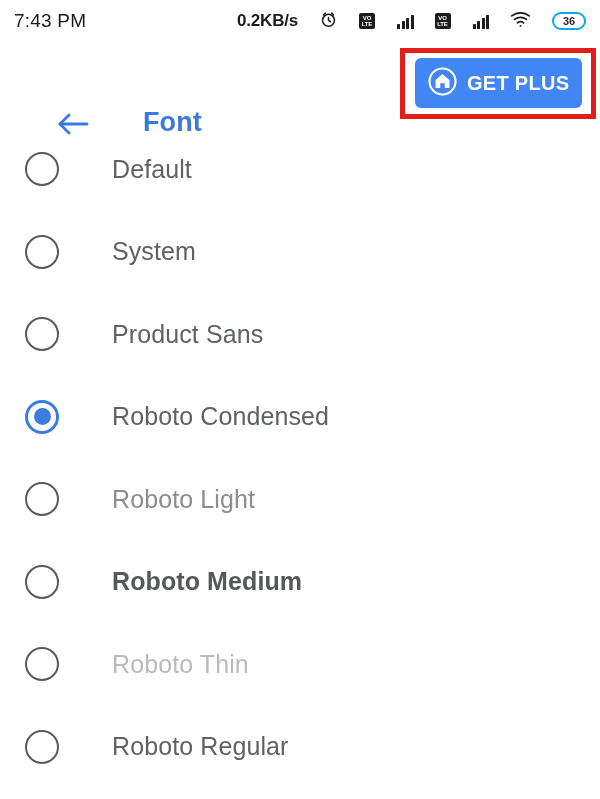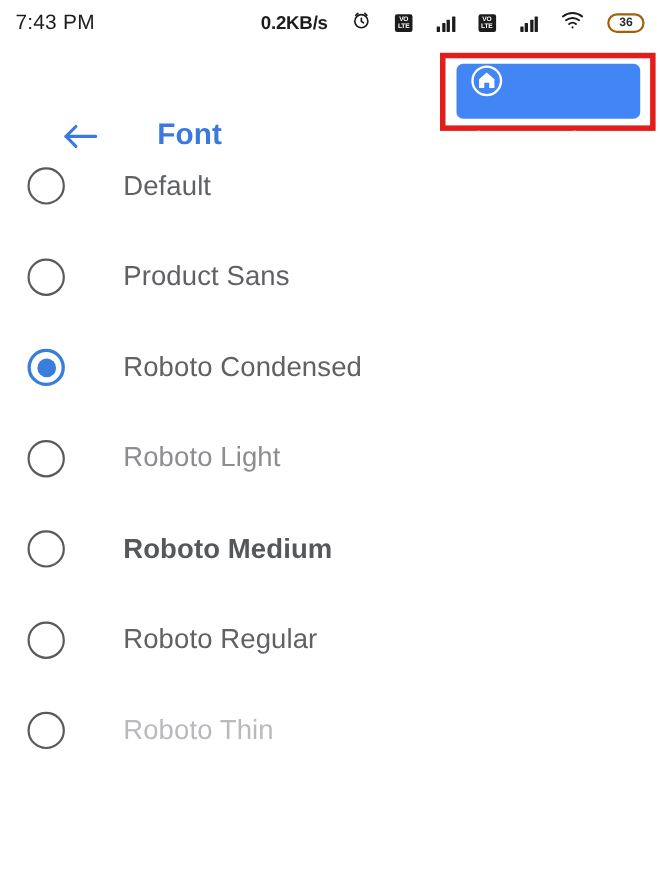--- a/index.html
+++ b/index.html
@@ -81,21 +81,21 @@
   .sig-group i:nth-child(1) { height: 5px; }
   .sig-group i:nth-child(2) { height: 8px; }
   .sig-group i:nth-child(3) { height: 11px; }
   .sig-group i:nth-child(4) { height: 14px; }
   .battery {
     display: inline-flex;
     align-items: center;
     justify-content: center;
     min-width: 34px;
     height: 18px;
-    border: 2px solid #a16207;
+    border: 2px solid #0ea5e9;
     border-radius: 9px;
     box-sizing: border-box;
     padding: 0 4px;
   }
   .battery span {
     font-size: 11px;
     font-weight: bold;
     color: #2a2a2a;
     line-height: 1;
   }
@@ -140,26 +140,25 @@
   }
   .get-plus-btn {
     position: absolute;
     left: 415px;
     top: 58px;
     width: 167px;
     height: 50px;
     background: #4285f4;
     border-radius: 6px;
     display: flex;
-    align-items: flex-start;
-    gap: 22px;
+    align-items: center;
+    gap: 9px;
     padding-left: 12px;
     box-sizing: border-box;
     cursor: pointer;
-    flex-direction: column;
   }
   .get-plus-label {
     font-size: 20px;
     font-weight: bold;
     color: #ffffff;
     letter-spacing: 0.3px;
   }
 
   
   .font-list {
@@ -292,35 +291,39 @@
   <span class="get-plus-label">GET PLUS</span>
 </div>
 
 <div class="font-list">
     <div class="font-row">
       <div class="radio"></div>
       <div class="font-label w-normal">Default</div>
     </div>
     <div class="font-row">
       <div class="radio"></div>
+      <div class="font-label w-normal">System</div>
+    </div>
+    <div class="font-row">
+      <div class="radio"></div>
       <div class="font-label w-normal">Product Sans</div>
     </div>
     <div class="font-row">
       <div class="radio selected"></div>
       <div class="font-label w-condensed">Roboto Condensed</div>
     </div>
     <div class="font-row">
       <div class="radio"></div>
       <div class="font-label w-light">Roboto Light</div>
     </div>
     <div class="font-row">
       <div class="radio"></div>
       <div class="font-label w-medium">Roboto Medium</div>
     </div>
     <div class="font-row">
       <div class="radio"></div>
+      <div class="font-label w-thin">Roboto Thin</div>
+    </div>
+    <div class="font-row">
+      <div class="radio"></div>
       <div class="font-label w-normal">Roboto Regular</div>
     </div>
-    <div class="font-row">
-      <div class="radio"></div>
-      <div class="font-label w-thin">Roboto Thin</div>
-    </div>
   </div>
 
 </body></html>

